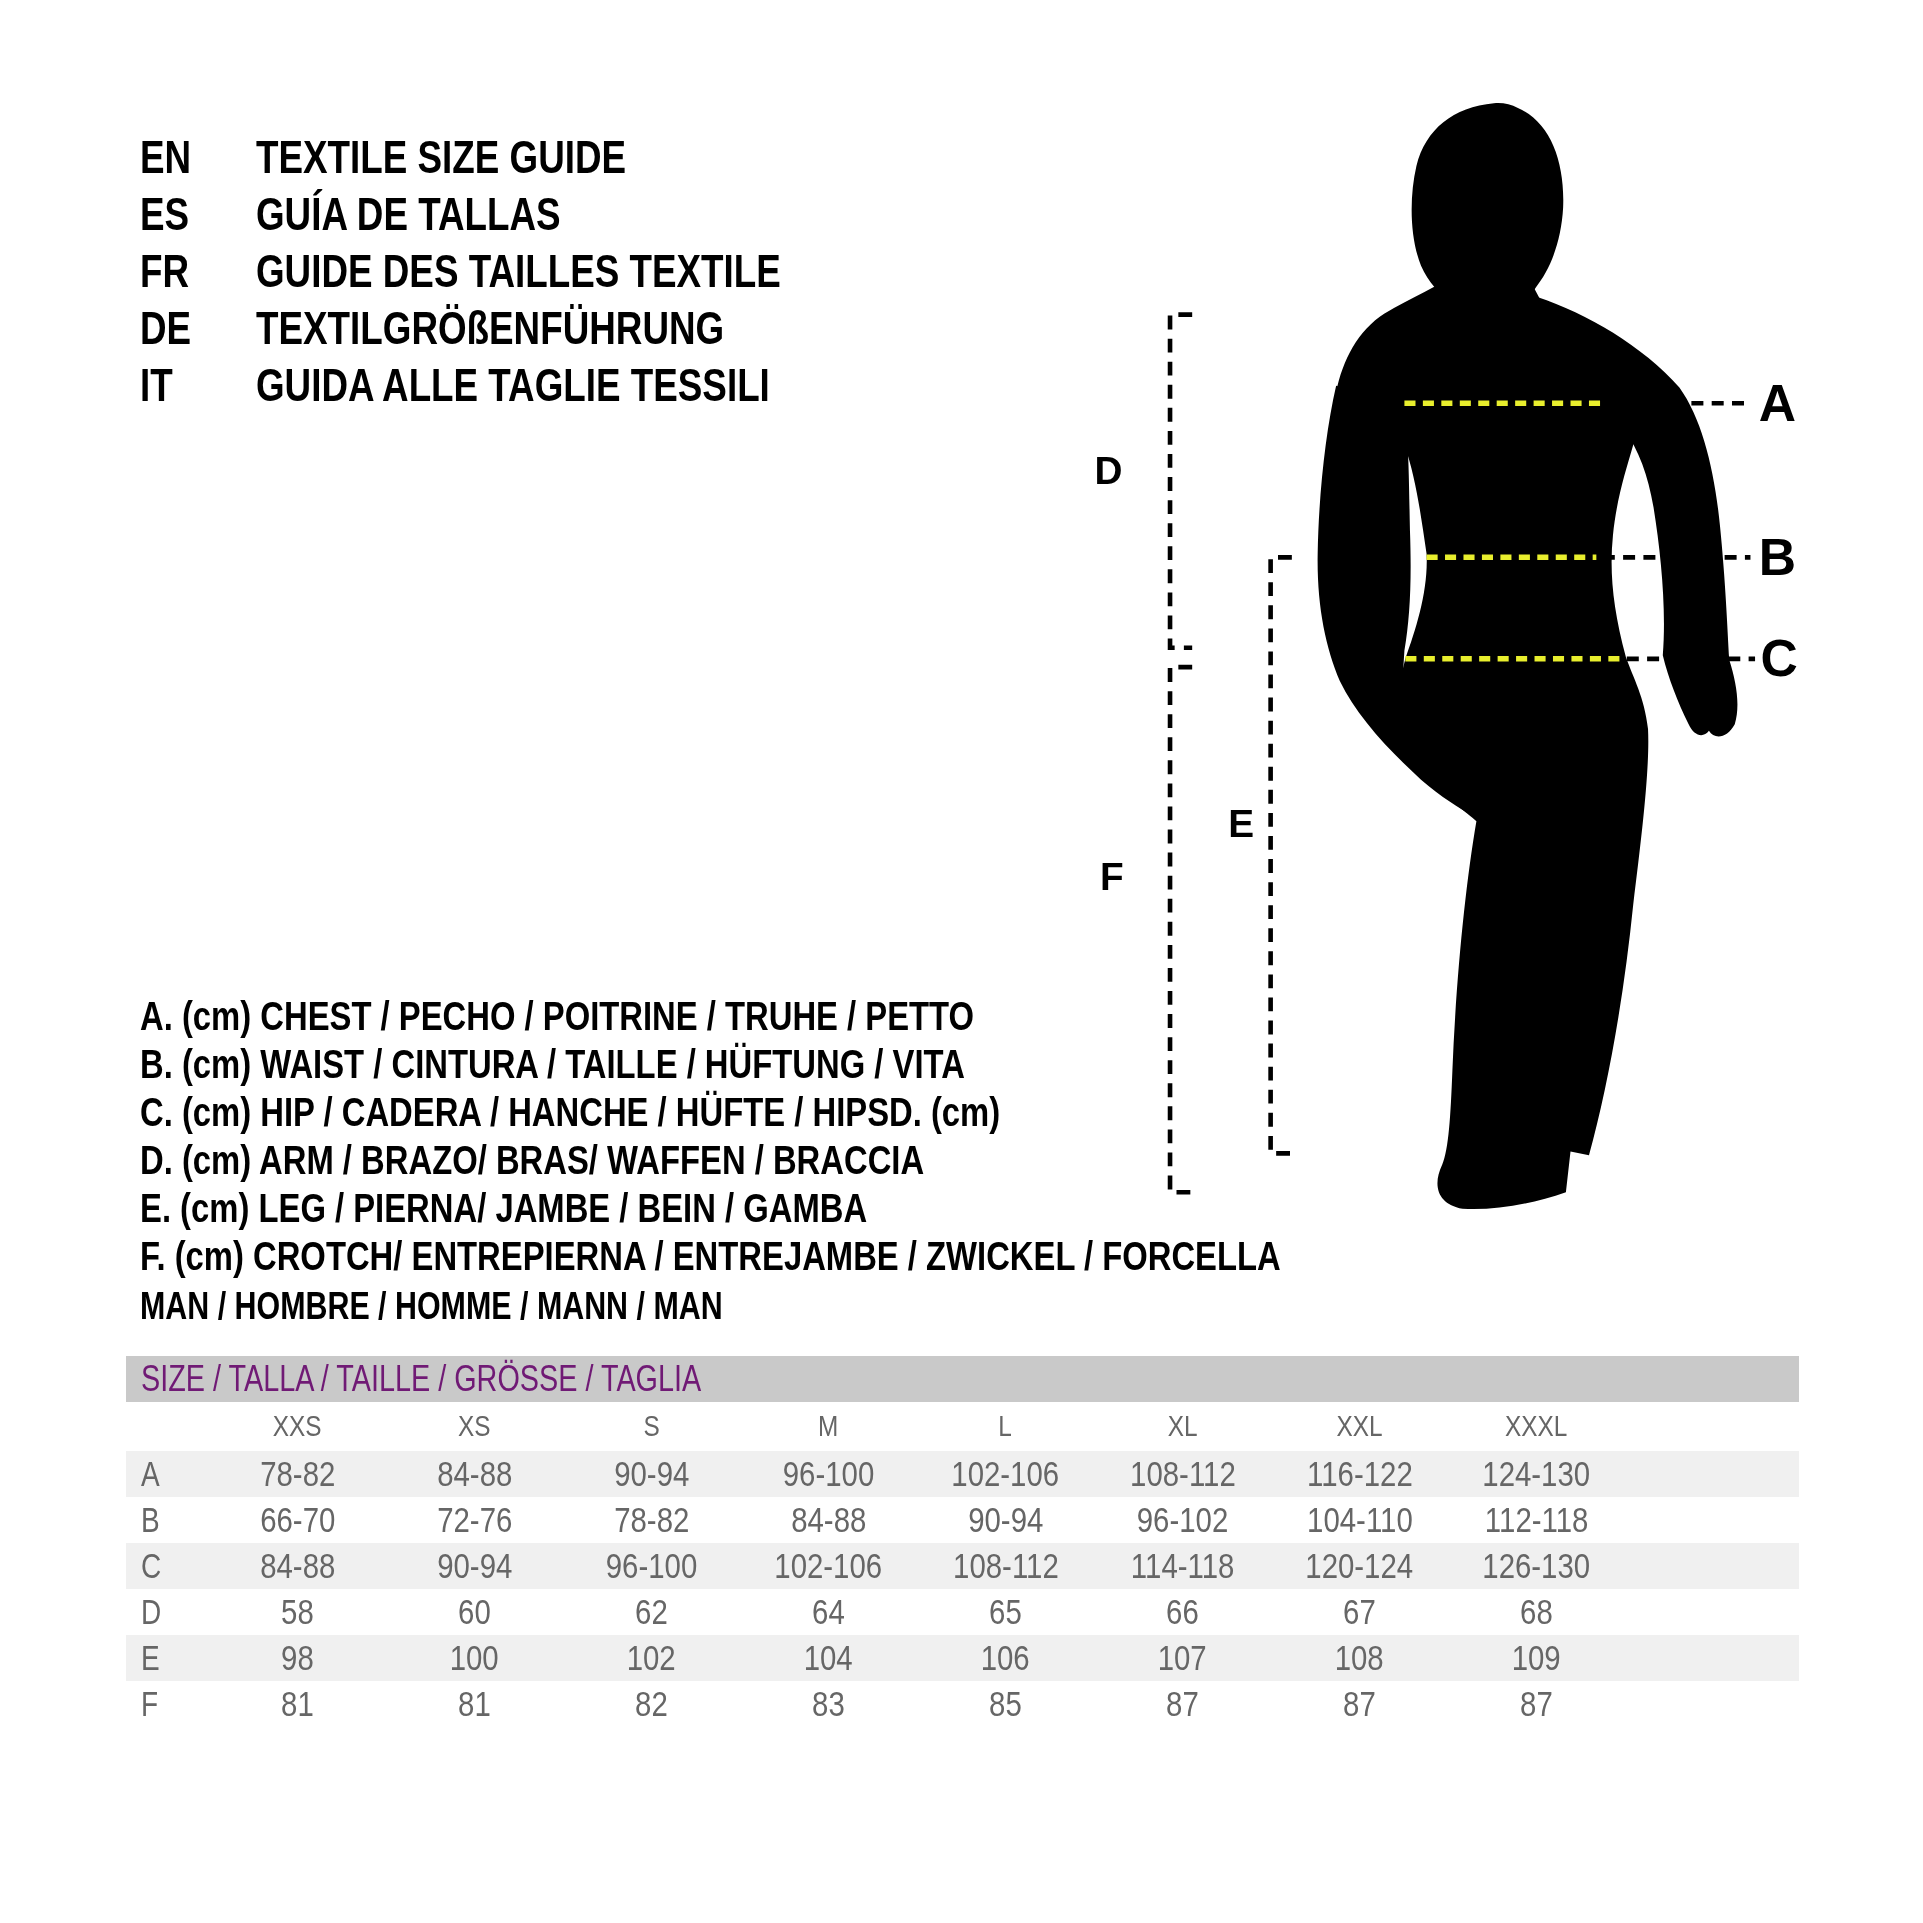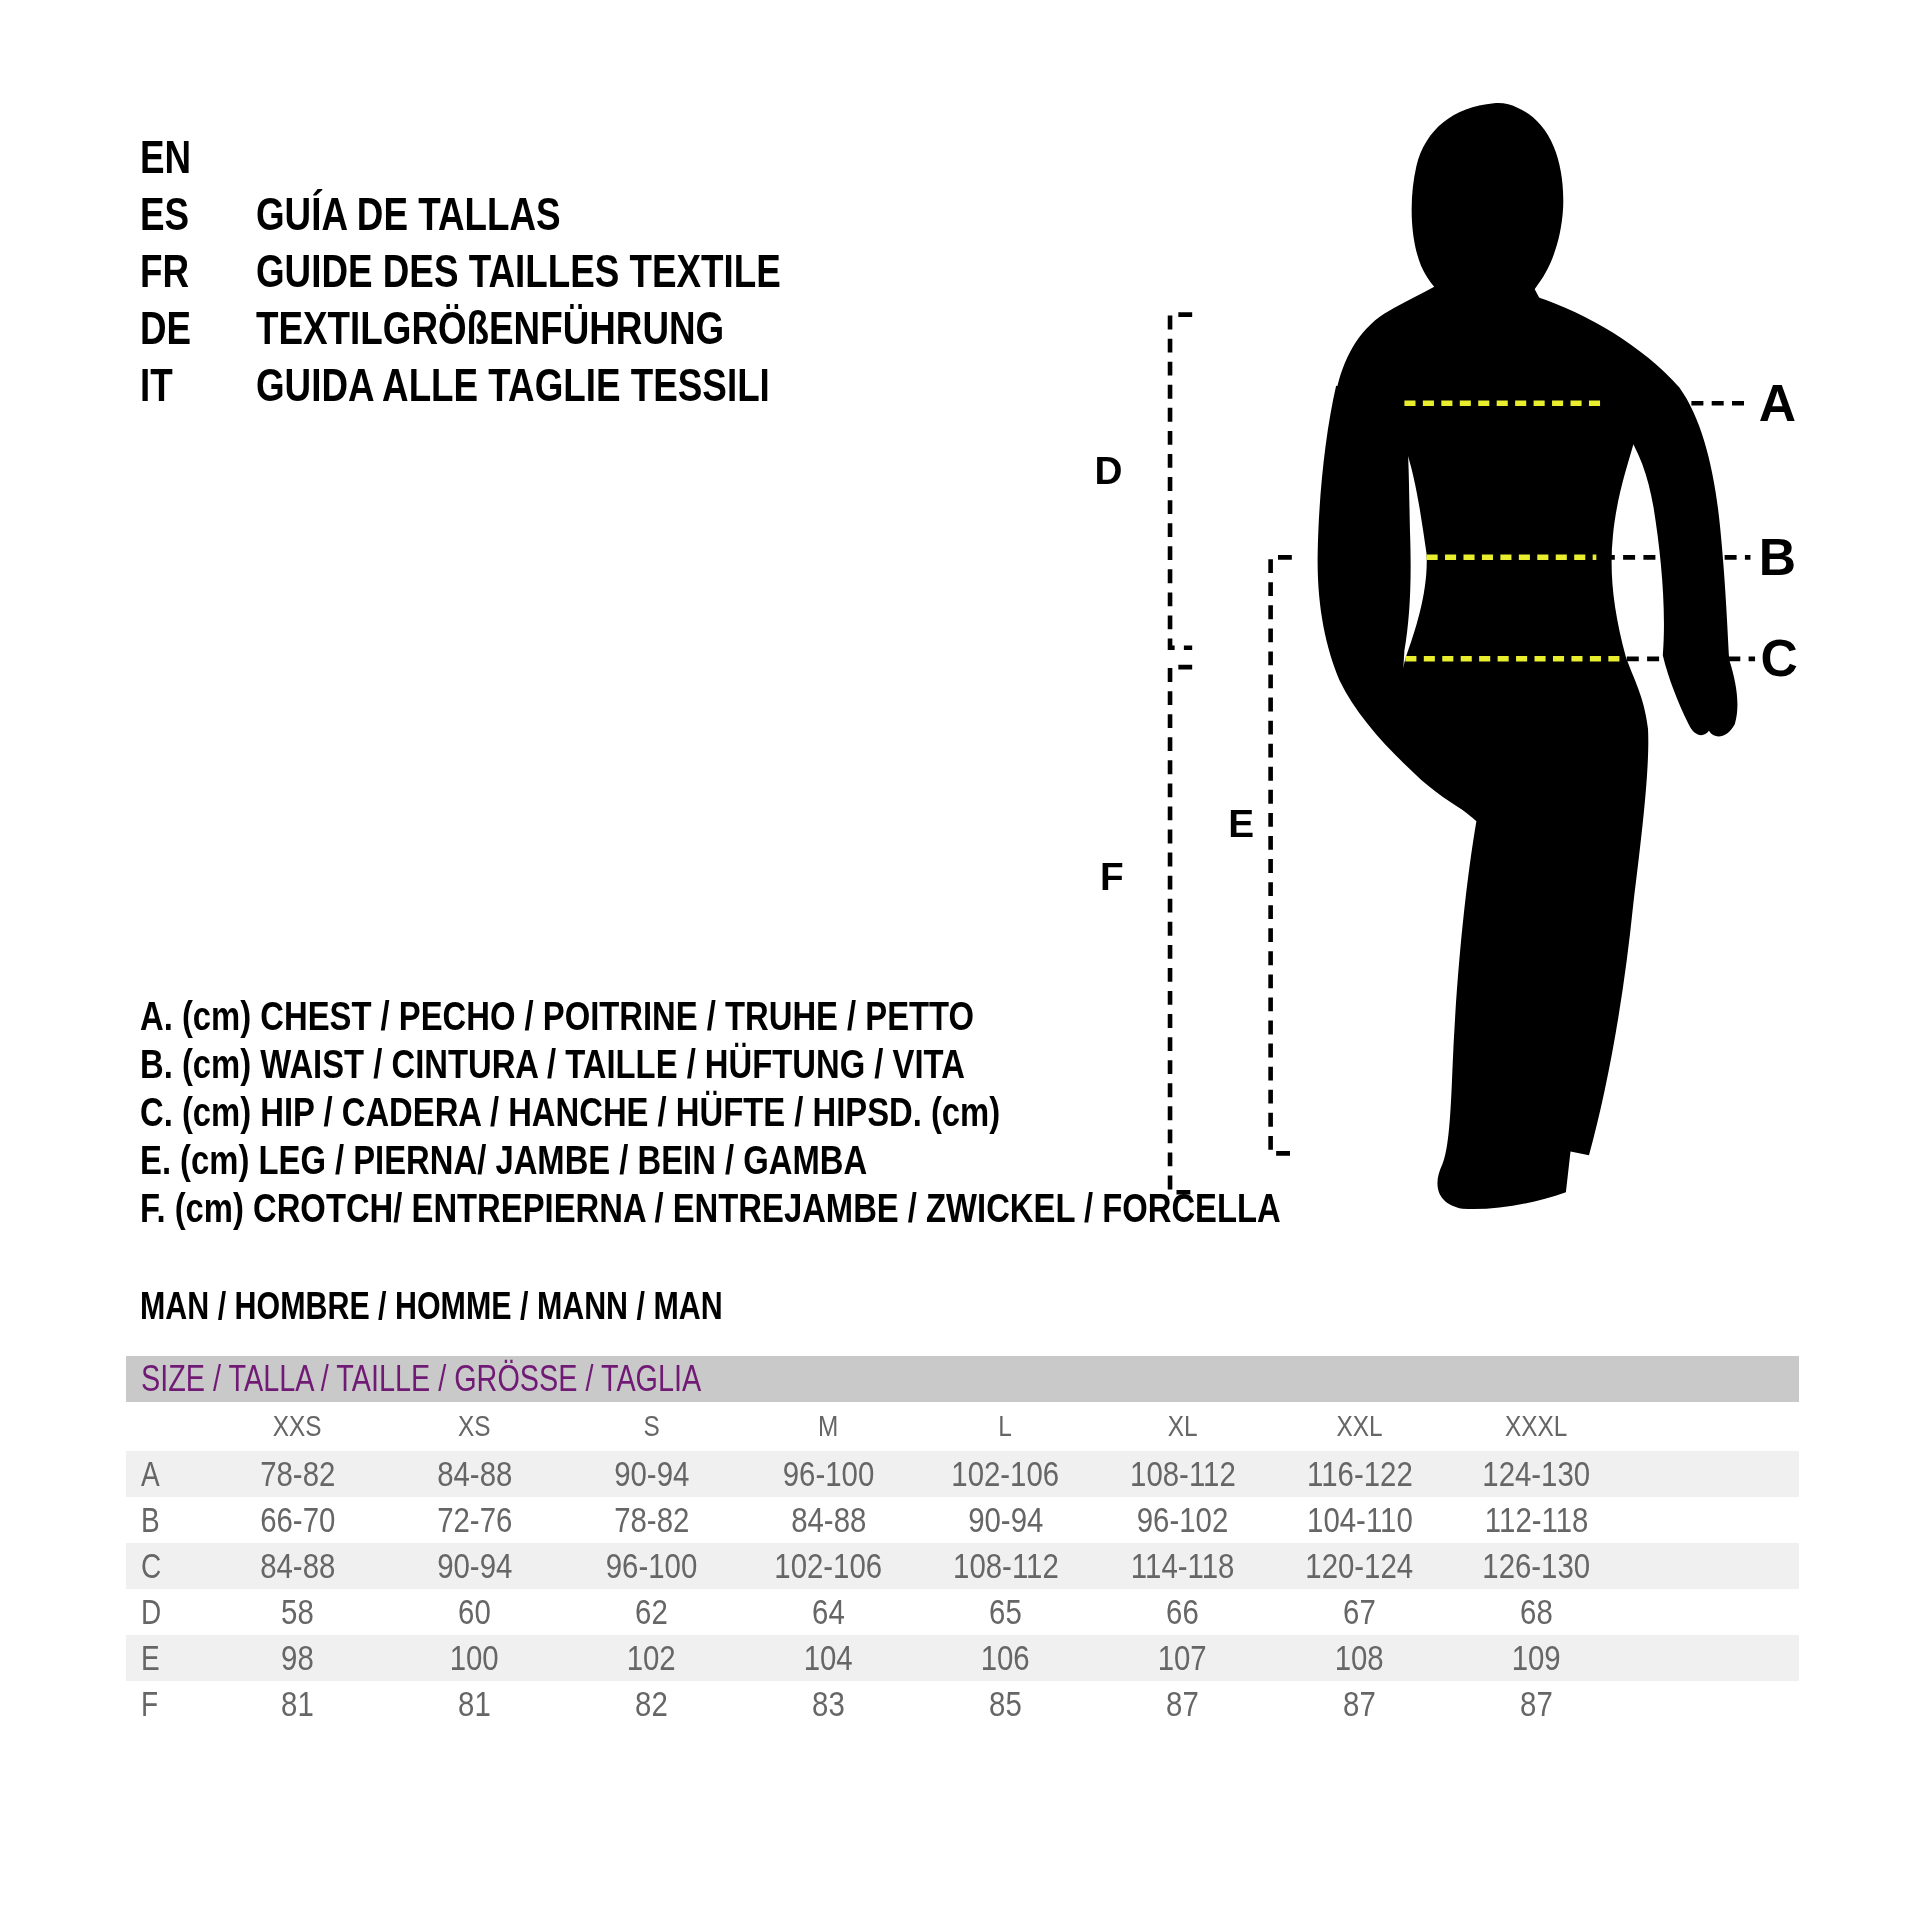--- a/index.html
+++ b/index.html
@@ -36,20 +36,21 @@
   .diagram text{font-family:"Liberation Sans",sans-serif;font-weight:bold;fill:#000;}
 </style>
 </head>
 <body>
 
 <div class="canvas">
 
   <div class="lang-block">
     <div class="lang-row">
       <div class="lang-code"><span class="cond">EN</span></div>
+      <div><span class="cond">TEXTILE SIZE GUIDE</span></div>
     </div>
     <div class="lang-row">
       <div class="lang-code"><span class="cond">ES</span></div>
       <div><span class="cond">GUÍA DE TALLAS</span></div>
     </div>
     <div class="lang-row">
       <div class="lang-code"><span class="cond">FR</span></div>
       <div><span class="cond">GUIDE DES TAILLES TEXTILE</span></div>
     </div>
     <div class="lang-row">
@@ -59,20 +60,21 @@
     <div class="lang-row">
       <div class="lang-code"><span class="cond">IT</span></div>
       <div><span class="cond">GUIDA ALLE TAGLIE TESSILI</span></div>
     </div>
   </div>
 
   <div class="measures">
     <div class="mline"><span class="cond">A. (cm) CHEST / PECHO / POITRINE / TRUHE / PETTO</span></div>
     <div class="mline"><span class="cond">B. (cm) WAIST / CINTURA / TAILLE / HÜFTUNG / VITA</span></div>
     <div class="mline"><span class="cond">C. (cm) HIP / CADERA / HANCHE / HÜFTE / HIPSD. (cm)</span></div>
+    <div class="mline"><span class="cond">D. (cm) ARM / BRAZO/ BRAS/ WAFFEN / BRACCIA</span></div>
     <div class="mline"><span class="cond">E. (cm) LEG / PIERNA/ JAMBE / BEIN / GAMBA</span></div>
     <div class="mline"><span class="cond">F. (cm) CROTCH/ ENTREPIERNA / ENTREJAMBE / ZWICKEL / FORCELLA</span></div>
   </div>
 
   <div class="category">
     <span class="cond">MAN / HOMBRE / HOMME / MANN / MAN</span>
   </div>
 
   <div class="size-table">
     <div class="t-title">

